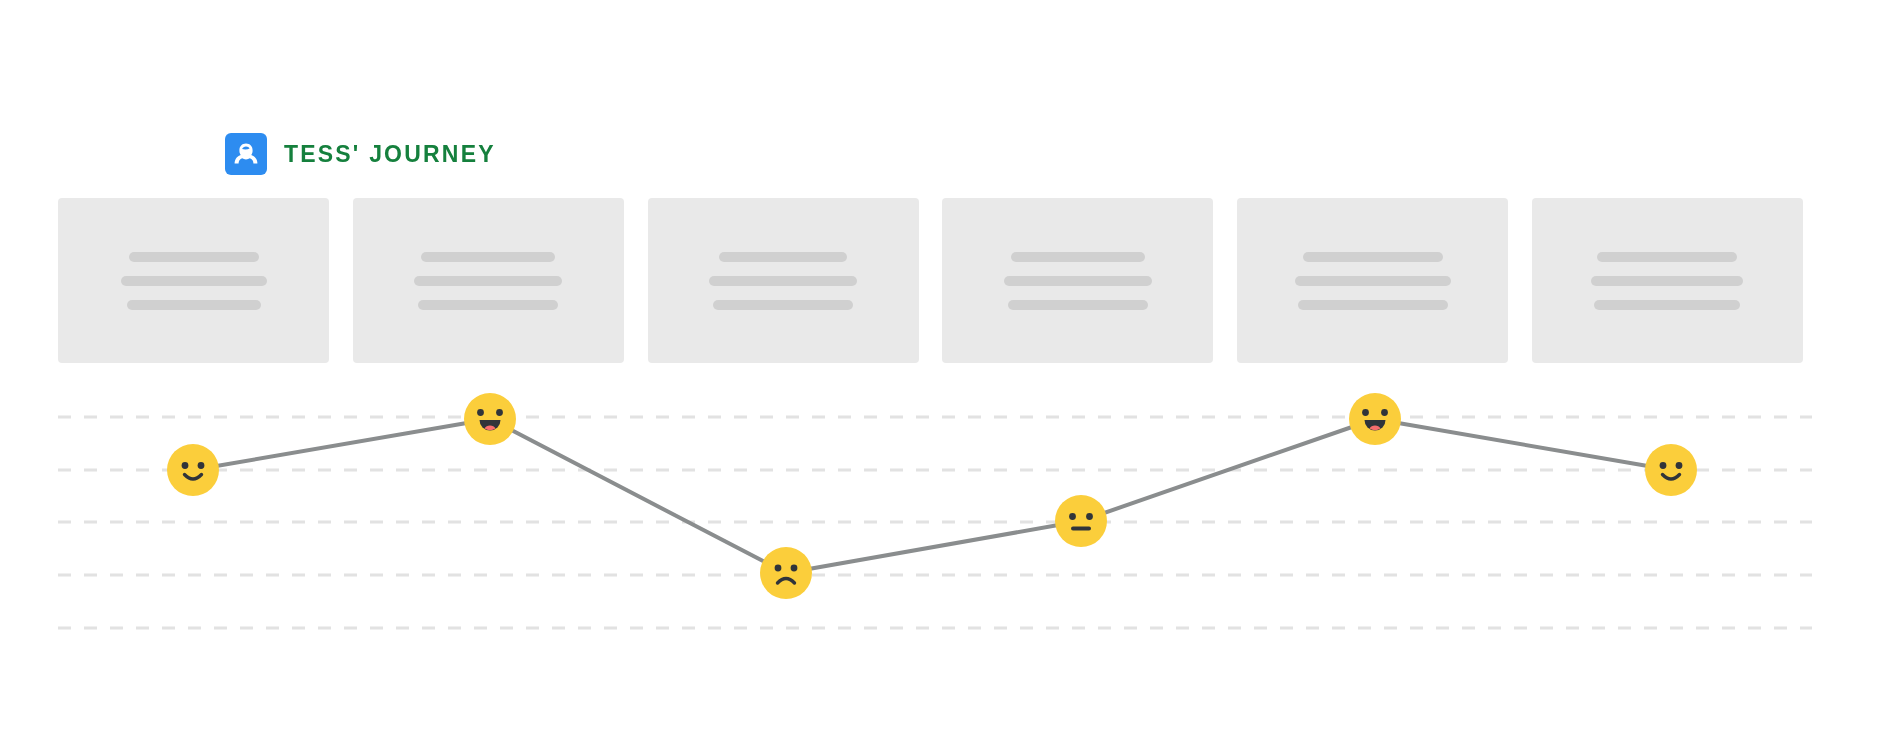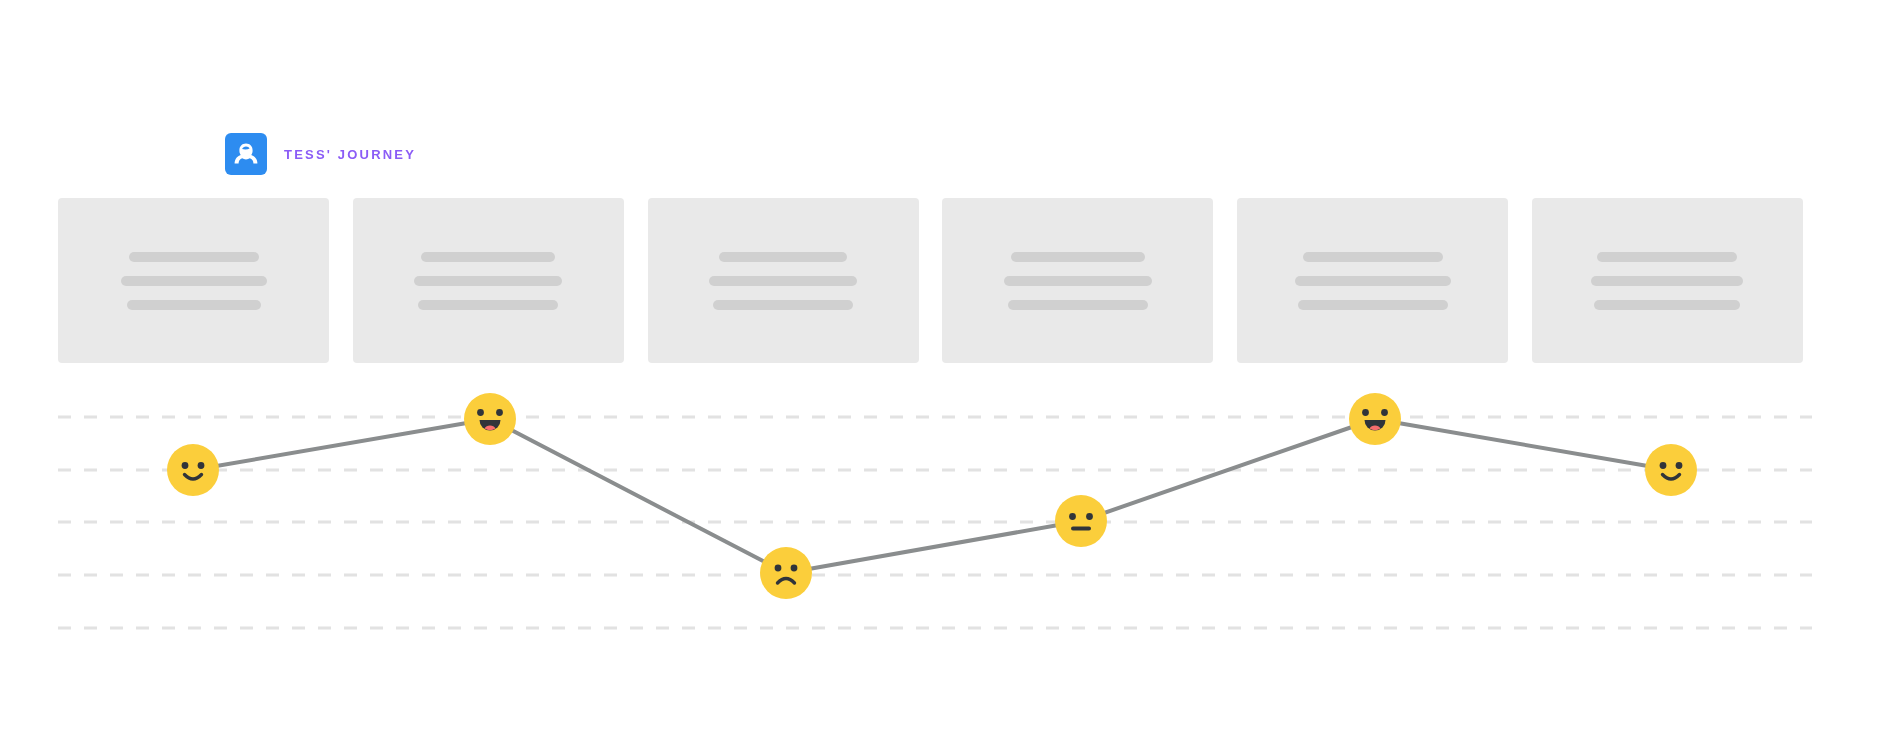--- a/index.html
+++ b/index.html
@@ -31,24 +31,24 @@
     height: 42px;
     border-radius: 6px;
     background: #2d8cf0;
     display: flex;
     align-items: center;
     justify-content: center;
     flex: 0 0 auto;
   }
   .avatar-badge svg { display: block; }
   .journey-title {
-    font-size: 13px;
+    font-size: 23px;
     font-weight: bold;
     letter-spacing: 2.2px;
-    color: #8b5cf6;
+    color: #15803d;
     text-transform: uppercase;
     white-space: nowrap;
     line-height: 1;
   }
 
   
   .cards-row {
     position: absolute;
     left: 58px;
     top: 198px;

